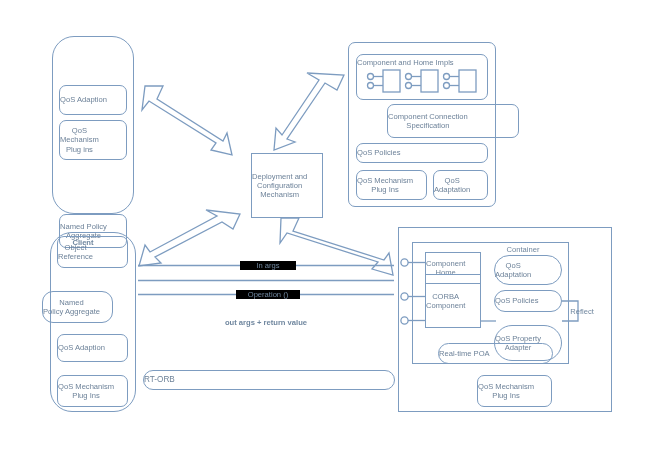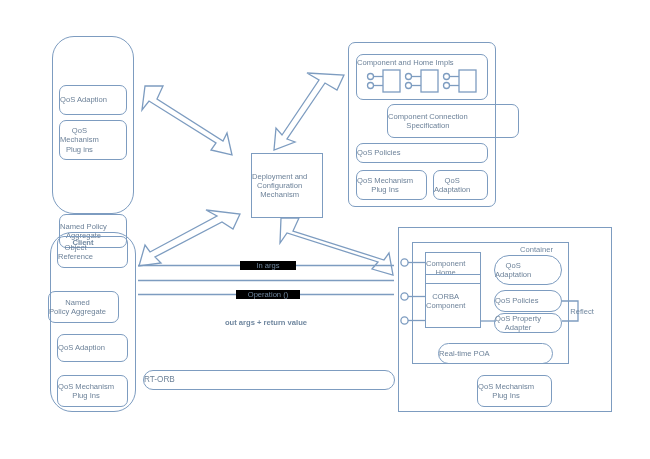--- a/index.html
+++ b/index.html
@@ -134,21 +134,21 @@
 
   <div class="node bigpill" style="left:50px;top:232px;width:86px;height:180px;"></div>
 
   <div class="plain" style="left:40px;top:238px;width:86px;font-weight:bold;">Client</div>
 
   <div class="node rr t8" style="left:57px;top:236px;width:71px;height:32px;white-space:pre-line;">
     <span>Object
 Reference</span>
   </div>
 
-  <div class="node rr t8" style="left:48px;top:291px;width:71px;height:32px;white-space:pre-line;">
+  <div class="node rr t8" style="left:42px;top:291px;width:71px;height:32px;white-space:pre-line;border-radius:11px;">
     <span>Named
 Policy Aggregate</span>
   </div>
 
   <div class="node rr t8" style="left:57px;top:334px;width:71px;height:28px;">
     <span>QoS  Adaption</span>
   </div>
 
   <div class="node rr t8" style="left:57px;top:375px;width:71px;height:32px;white-space:pre-line;">
     <span>QoS  Mechanism
@@ -160,42 +160,42 @@
   <div class="plain" style="left:205px;top:318px;width:122px;font-weight:bold;">out args + return value</div>
 
   <div class="node pill t9" style="left:143px;top:370px;width:252px;height:20px;">
     <span>RT-ORB</span>
   </div>
 
   <div class="node sq" style="left:398px;top:227px;width:214px;height:185px;"></div>
 
   <div class="node sq" style="left:412px;top:242px;width:157px;height:122px;"></div>
 
-  <div class="plain" style="left:493px;top:245px;width:60px;text-align:right;">Container</div>
+  <div class="plain" style="left:493px;top:245px;width:60px;">Container</div>
 
   <div class="node sq t8" style="left:425px;top:252px;width:56px;height:32px;white-space:pre-line;">
     <span>Component
 Home</span>
   </div>
 
   <div class="node sq t8" style="left:425px;top:274px;width:56px;height:54px;white-space:pre-line;">
     <span>CORBA
 Component</span>
   </div>
 
   <div class="node pill t8" style="left:494px;top:255px;width:68px;height:30px;white-space:pre-line;">
     <span>QoS
 Adaptation</span>
   </div>
 
   <div class="node pill t8" style="left:494px;top:290px;width:68px;height:22px;">
     <span>QoS Policies</span>
   </div>
 
-  <div class="node pill t8" style="left:494px;top:313px;width:68px;height:20px;white-space:pre-line;">
+  <div class="node pill t8" style="left:494px;top:325px;width:68px;height:36px;white-space:pre-line;">
     <span>QoS Property
 Adapter</span>
   </div>
 
   <div class="plain" style="left:564px;top:307px;width:36px;">Reflect</div>
 
   <div class="node pill t8" style="left:438px;top:343px;width:115px;height:21px;">
     <span>Real-time POA</span>
   </div>
 

